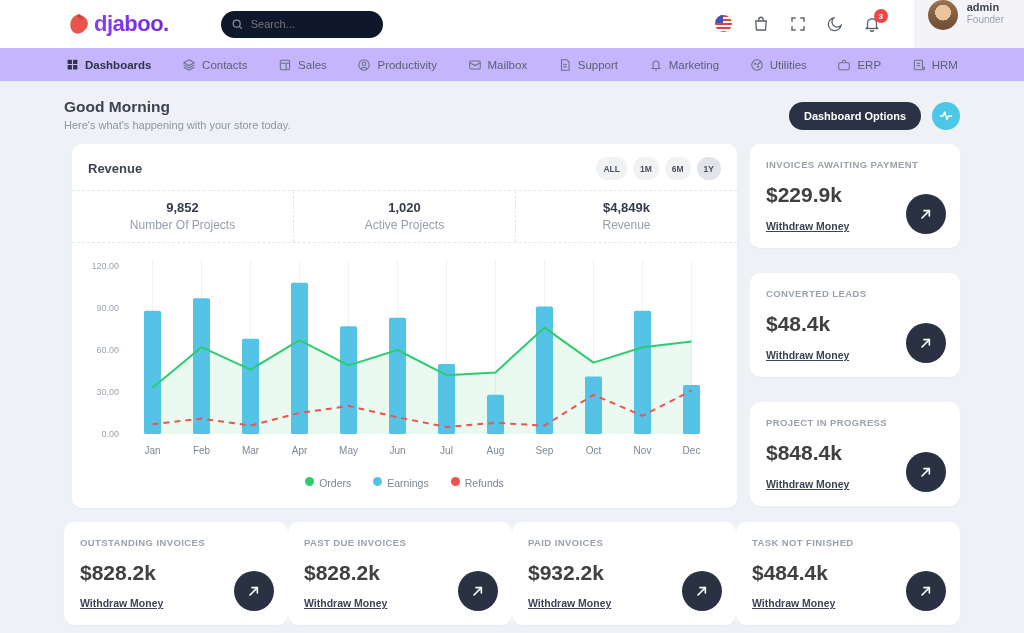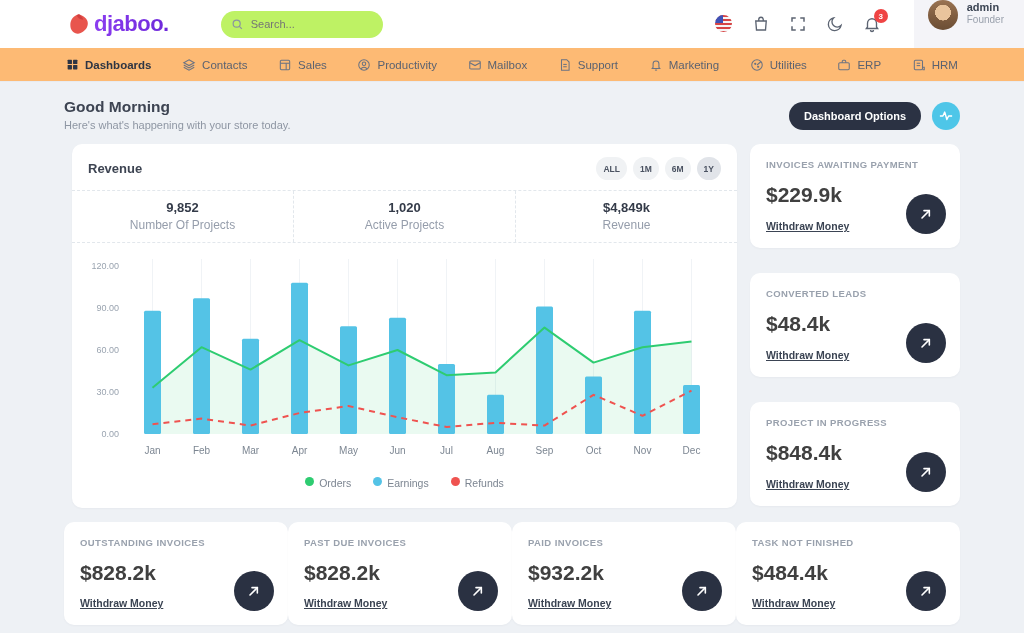--- a/index.html
+++ b/index.html
@@ -5,40 +5,40 @@
   * { margin:0; padding:0; box-sizing:border-box; }
   html,body { width:1024px; height:633px; overflow:hidden; }
   body { font-family:"Liberation Sans", sans-serif; background:#eef1f5; color:#3b4453; }
 
   
   .topbar { height:48px; background:#fff; display:flex; align-items:center; padding-left:66px; }
   .logo { display:flex; align-items:center; gap:2px; }
   .logo-mark { width:26px; height:26px; }
   .logo-text { font-size:22px; font-weight:bold; letter-spacing:-0.5px;
     background:linear-gradient(90deg,#8b3df0,#6d28d9); -webkit-background-clip:text; background-clip:text; color:transparent; }
-  .search-pill { margin-left:52px; width:162px; height:27px; background:#bef264; border-radius:14px;
+  .search-pill { margin-left:52px; width:162px; height:27px; background:#0f172a; border-radius:14px;
     display:flex; align-items:center; padding:0 10px; gap:7px; }
   .search-pill svg { flex:0 0 auto; }
   .search-pill input { border:none; outline:none; background:transparent; font-size:11px; color:#6b7280; width:110px; font-family:"Liberation Sans",sans-serif; }
   .topbar-right { margin-left:auto; display:flex; align-items:center; gap:19px; }
   .tb-icon { width:18px; height:18px; color:#5c6472; position:relative; cursor:pointer; }
   .flag { width:17px; height:17px; border-radius:50%; overflow:hidden; position:relative;
     background:repeating-linear-gradient(180deg,#d64545 0 2px,#f5f5f5 2px 4px); }
   .flag::before { content:""; position:absolute; left:0; top:0; width:8px; height:8px; background:#3f51b5; }
   .badge { position:absolute; top:-6px; right:-7px; min-width:14px; height:14px; border-radius:7px;
     background:#ef4444; color:#fff; font-size:8px; font-weight:bold; display:flex; align-items:center; justify-content:center; }
   .user-box { margin-left:14px; height:48px; background:#f4f4f8; display:flex; align-items:flex-start; gap:9px; padding:0 20px 0 14px; cursor:pointer; }
   .avatar { width:30px; height:30px; border-radius:50%;
     background:radial-gradient(circle at 50% 42%, #e9c49c 0 34%, transparent 35%),
                linear-gradient(180deg,#9a7352 0%, #7d5b3e 60%, #6b4e35 100%); }
   .user-name { font-size:11px; font-weight:bold; color:#3b4453; line-height:1.3; }
   .user-role { font-size:10px; color:#9aa1ad; }
 
   
-  .mainnav { height:34px; background:#fdba74; border-bottom:1px solid #e8ebf0; display:flex; align-items:center;
+  .mainnav { height:34px; background:#c4b5fd; border-bottom:1px solid #e8ebf0; display:flex; align-items:center;
     justify-content:space-between; padding:0 66px; }
   .nav-item { display:flex; align-items:center; gap:6px; font-size:11.5px; color:#5b6270; cursor:pointer; }
   .nav-item svg { color:#6b7382; }
   .nav-item.active { color:#2e3543; font-weight:bold; }
   .nav-item.active svg { color:#2e3543; }
 
   
   .content { padding:16px 64px 0; }
   .greet-row { display:flex; align-items:flex-start; justify-content:space-between; margin-bottom:13px; }
   .greet h1 { font-size:15.5px; font-weight:bold; color:#3d4452; }

